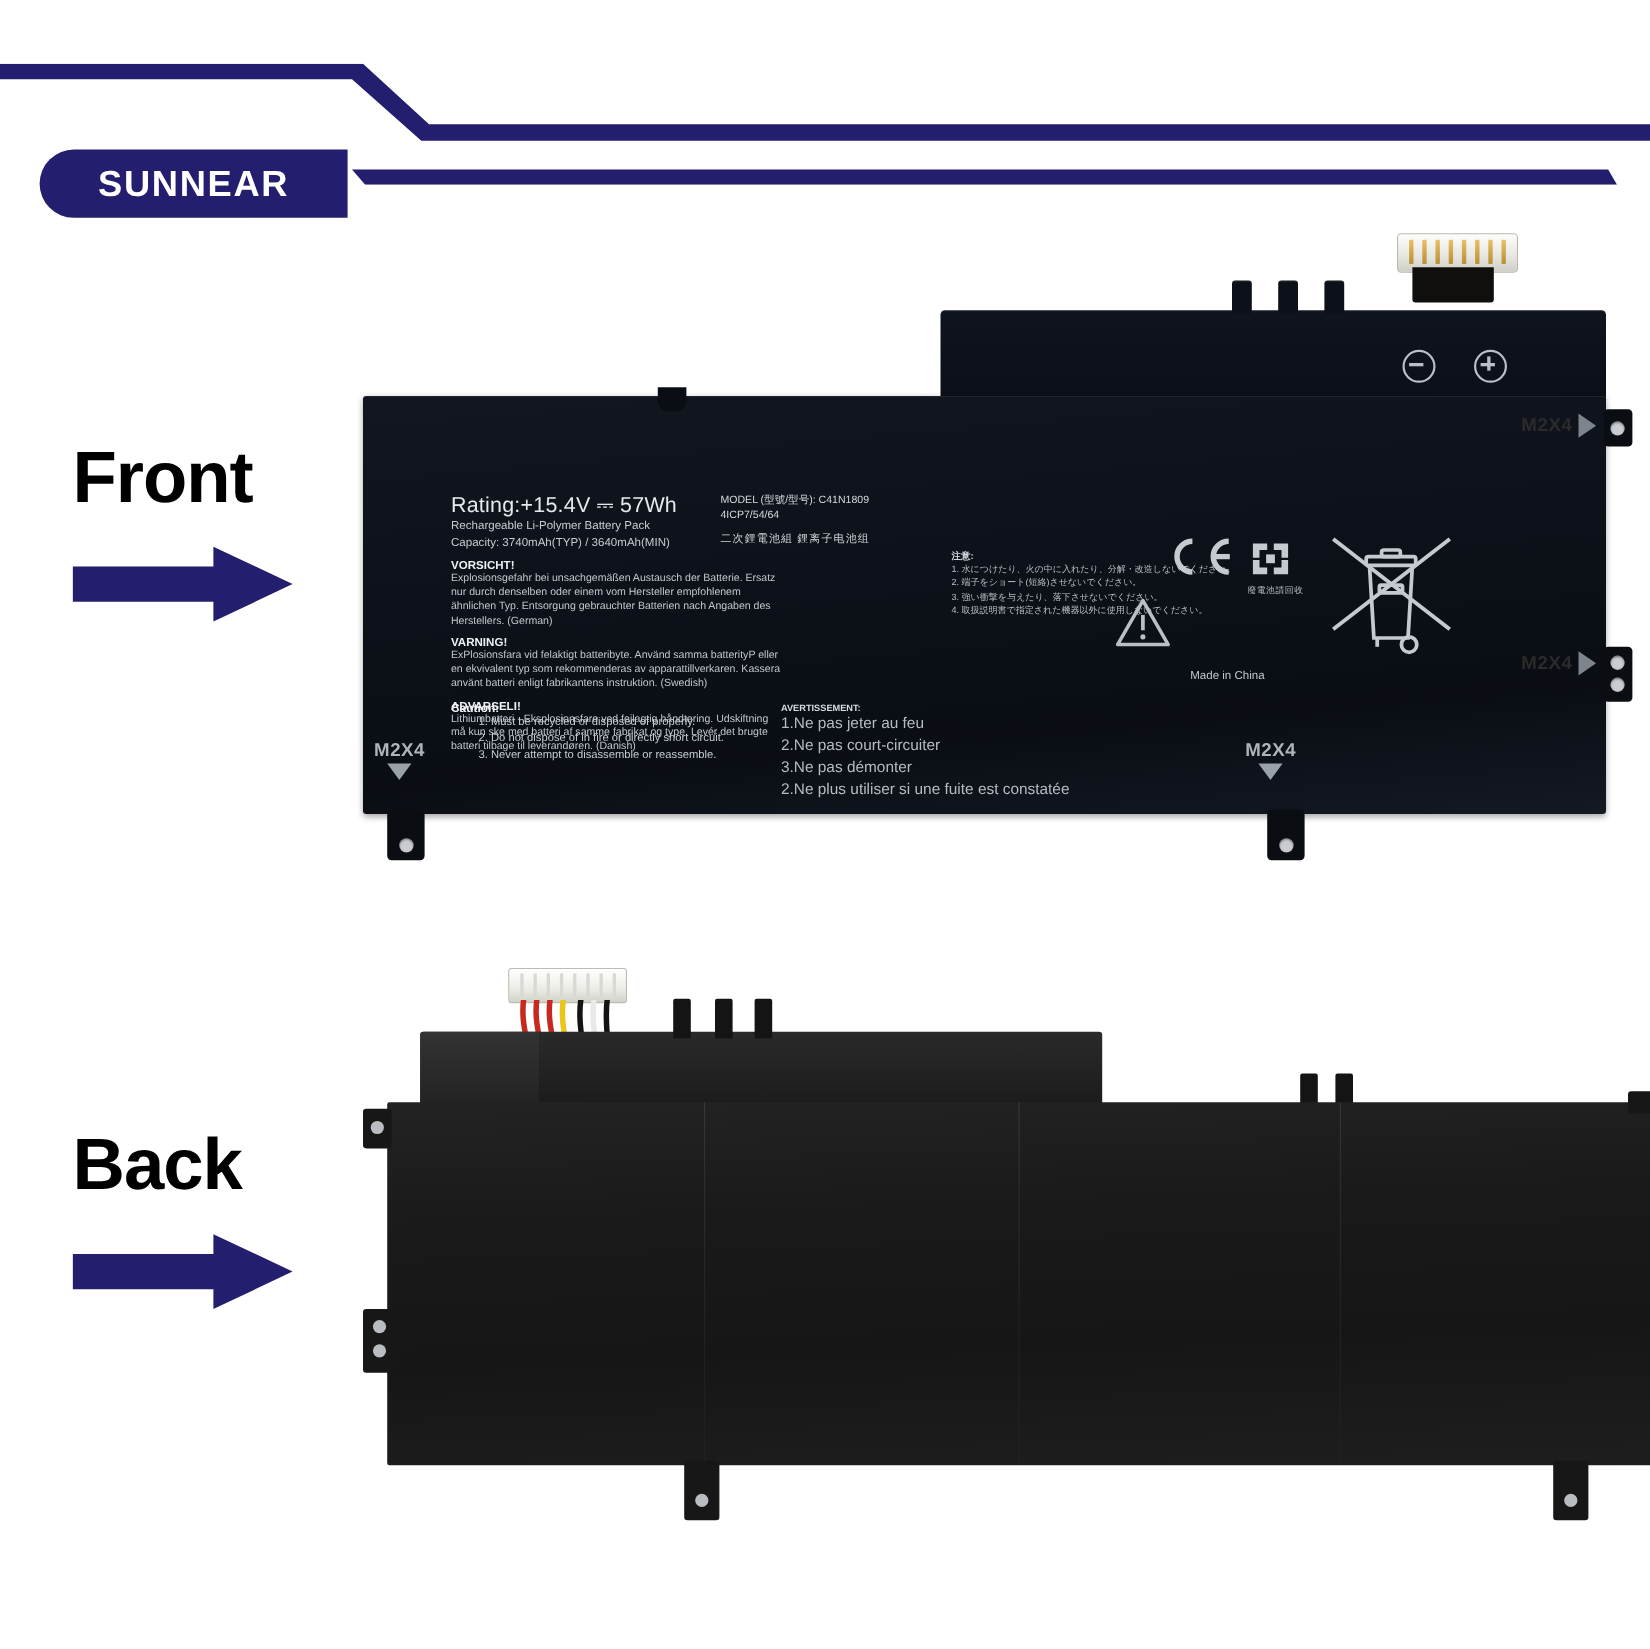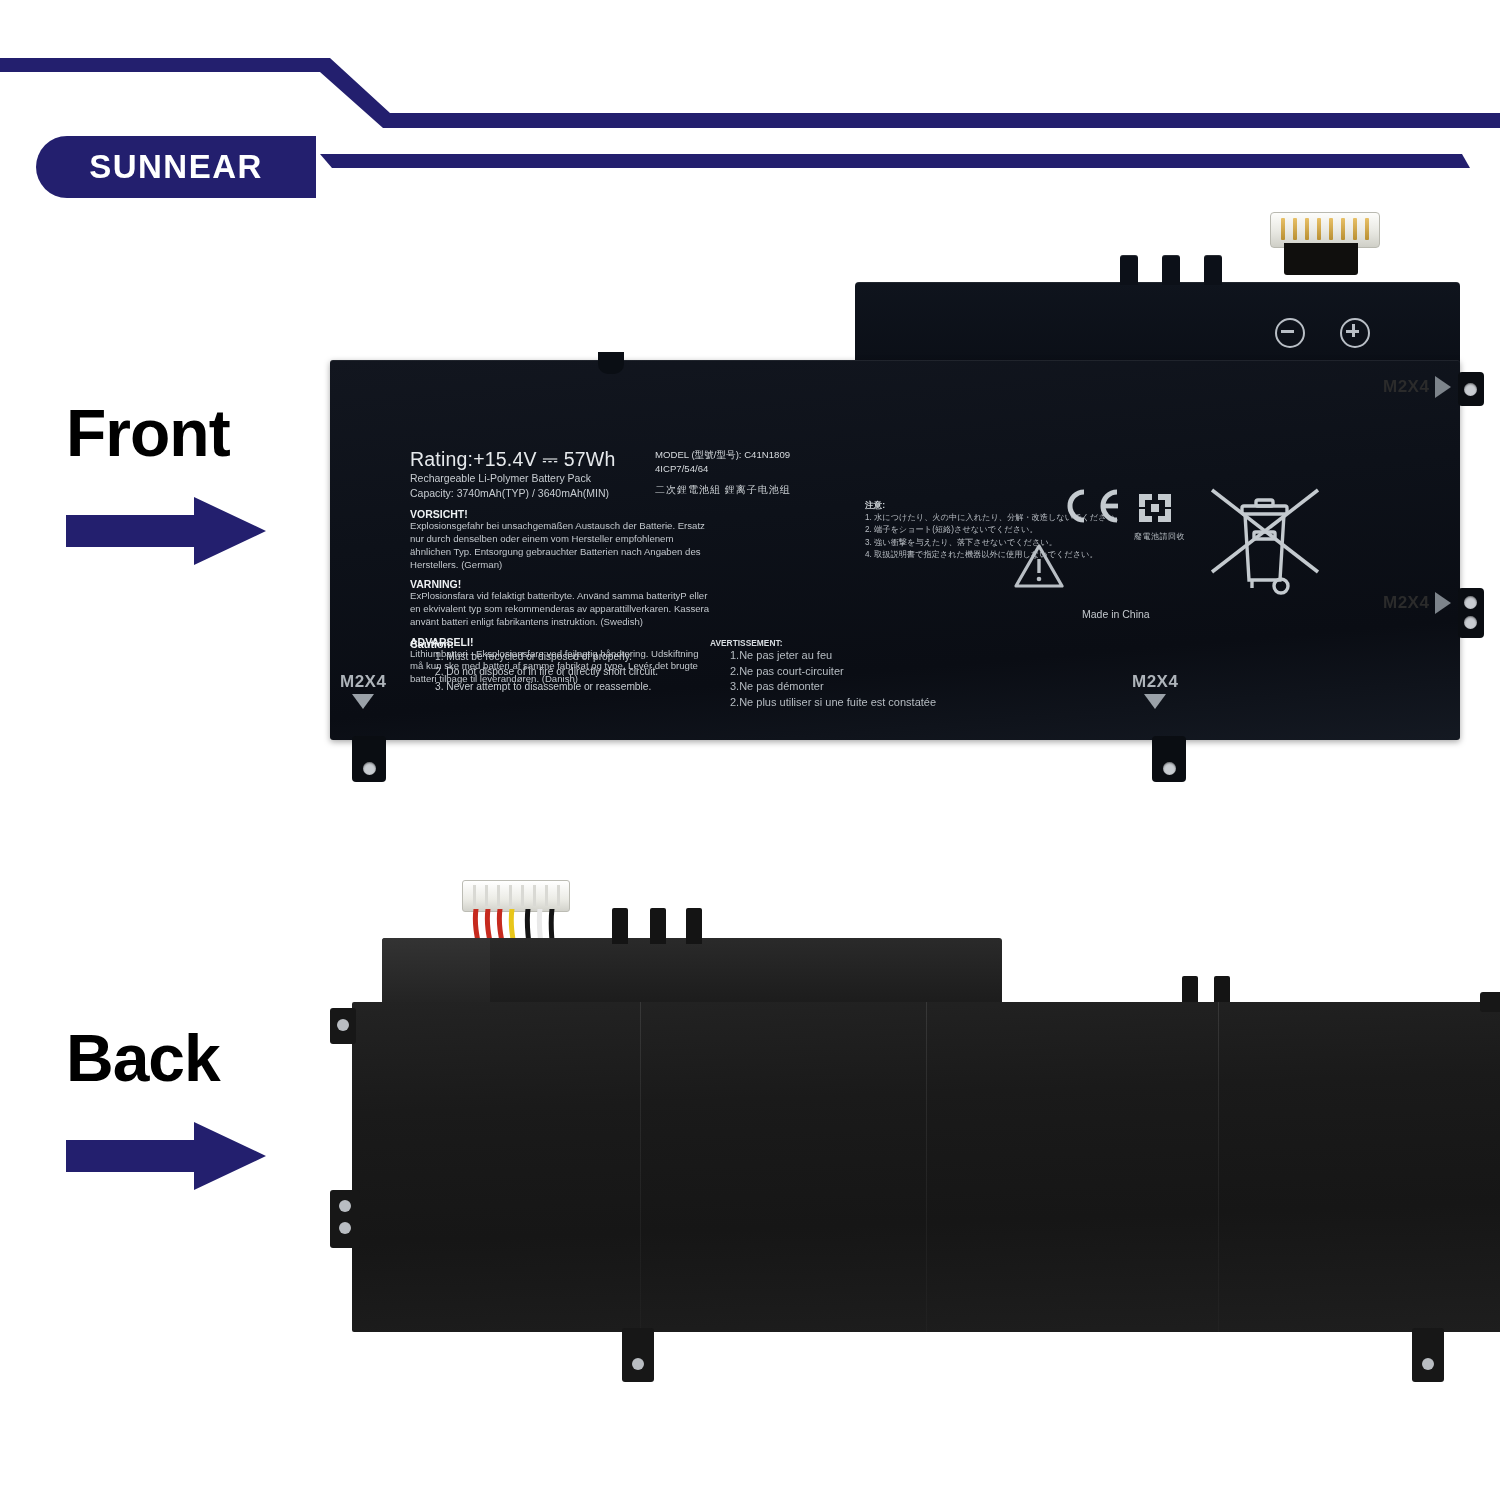--- a/index.html
+++ b/index.html
@@ -95,21 +95,21 @@
   .jp-l{font-size:8.2px;line-height:1.5;white-space:nowrap;}
 
   #fb-cn{position:absolute;left:455px;top:125px;width:330px;color:#b2b8be;}
   .cn-l{font-size:8.2px;line-height:1.55;white-space:nowrap;}
 
   #fb-caution{position:absolute;left:0;top:190px;width:380px;}
   .cau-h{font-size:10.8px;font-weight:bold;color:#eef1f3;}
   .cau-l{font-size:10.2px;line-height:1.45;color:#c7ccd1;white-space:nowrap;margin-left:25px;}
   #fb-avert{position:absolute;left:300px;top:190px;width:250px;}
   .av-h{font-size:8.4px;font-weight:bold;color:#d8dde1;}
-  .av-l{font-size:11px;line-height:1.42;color:#b6bcc2;white-space:nowrap;margin-left:20px;}
+  .av-l{font-size:14px;line-height:1.42;color:#b6bcc2;white-space:nowrap;}
 
   
   #fb-icons{position:absolute;left:700px;top:280px;width:380px;height:150px;}
   #made-in{position:absolute;left:52px;top:128px;font-size:10.5px;color:#c3c8cd;
       white-space:nowrap;}
   #recycle-cn{position:absolute;left:104px;top:51px;font-size:8px;color:#b5bbc1;
       letter-spacing:.5px;white-space:nowrap;}
 
   
   #back-battery{left:330px;top:880px;width:1200px;height:570px;}

